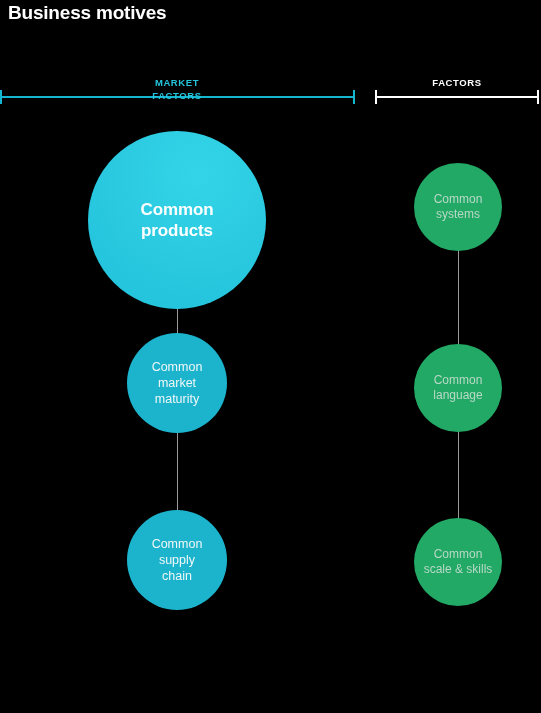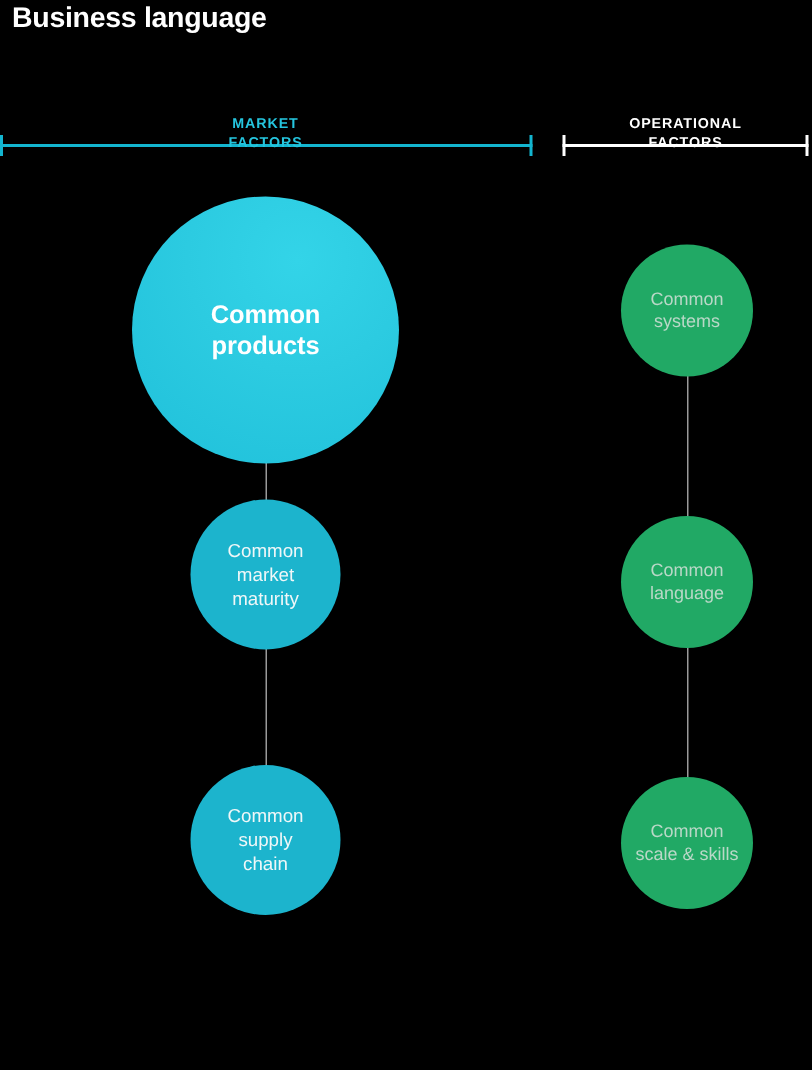--- a/index.html
+++ b/index.html
@@ -168,41 +168,40 @@
     font-weight: normal;
     line-height: 15px;
     color: #b9d8c7;
   }
 </style>
 </head>
 <body>
 
 <div id="slide">
 
-  <div class="slide-title">Business language</div>
+  <div class="slide-title">Business motives</div>
 
   <div class="bracket bracket-market">
     <div class="cap left"></div>
     <div class="rule"></div>
     <div class="cap right"></div>
   </div>
 
   <div class="bracket bracket-operational">
     <div class="cap left"></div>
     <div class="rule"></div>
     <div class="cap right"></div>
   </div>
 
   <div class="group-label group-label-market">
     <div>MARKET</div>
     <div>FACTORS</div>
   </div>
 
   <div class="group-label group-label-operational">
-    <div>OPERATIONAL</div>
     <div>FACTORS</div>
   </div>
 
   <div class="connector" style="left:176.5px; top:288px;  height:47px;"></div>
   <div class="connector" style="left:176.5px; top:431px;  height:81px;"></div>
 
   <div class="connector" style="left:457.5px; top:249px;  height:97px;"></div>
   <div class="connector" style="left:457.5px; top:430px;  height:90px;"></div>
 
   <div class="node node-primary">

